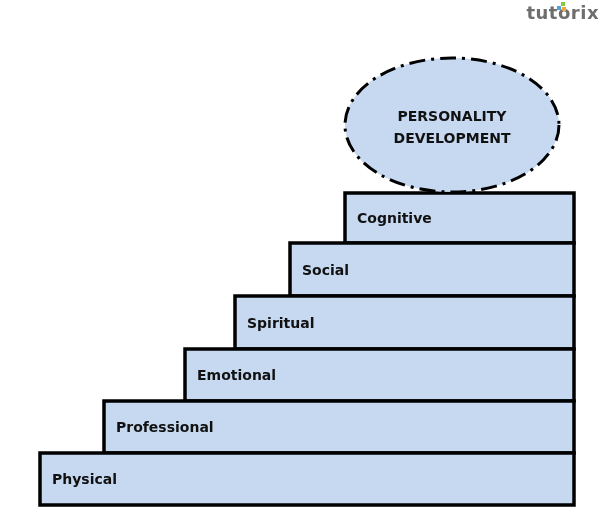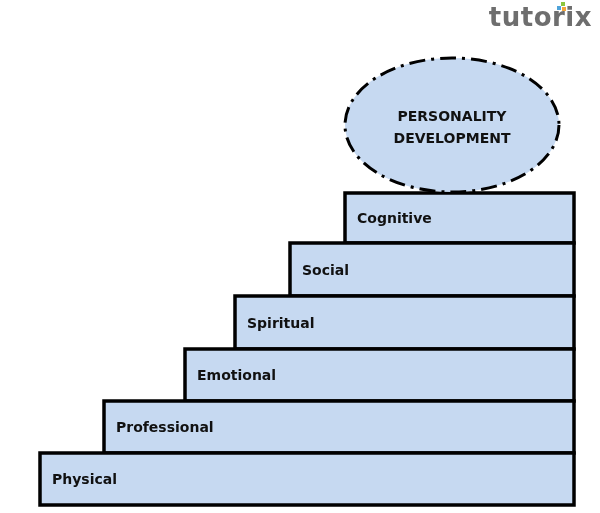--- a/index.html
+++ b/index.html
@@ -1,20 +1,20 @@
 <!DOCTYPE html>
 <html><head>
 <meta charset="utf-8">
 <style>
   html, body { margin: 0; padding: 0; background: #ffffff; }
   body { width: 600px; height: 513px; position: relative; overflow: hidden; font-family: "DejaVu Sans", sans-serif; }
   #stage { position: absolute; left: 0; top: 0; width: 600px; height: 513px; }
   .step-label { font-family: "DejaVu Sans", sans-serif; font-weight: bold; font-size: 14px; fill: #111111; }
   .ell-label { font-family: "DejaVu Sans", sans-serif; font-weight: bold; font-size: 14px; fill: #111111; }
-  .logo { position: absolute; right: 8px; top: 2px; font-family: "DejaVu Sans", sans-serif; font-weight: bold; font-size: 26px; color: #6e6e6e; letter-spacing: 0.5px; }
+  .logo { position: absolute; right: 1px; top: 2px; font-family: "DejaVu Sans", sans-serif; font-weight: bold; font-size: 18px; color: #6e6e6e; letter-spacing: 0.5px; }
   .logo-dots { position: absolute; top: 2px; right: 33px; width: 10px; height: 8px; }
   .logo-dots span { position: absolute; width: 4px; height: 4px; }
 </style>
 </head>
 <body>
 
 <div class="logo" style="color: rgb(110, 110, 110);">
   <span>tutorix</span>
 </div>
 <div class="logo-dots">

